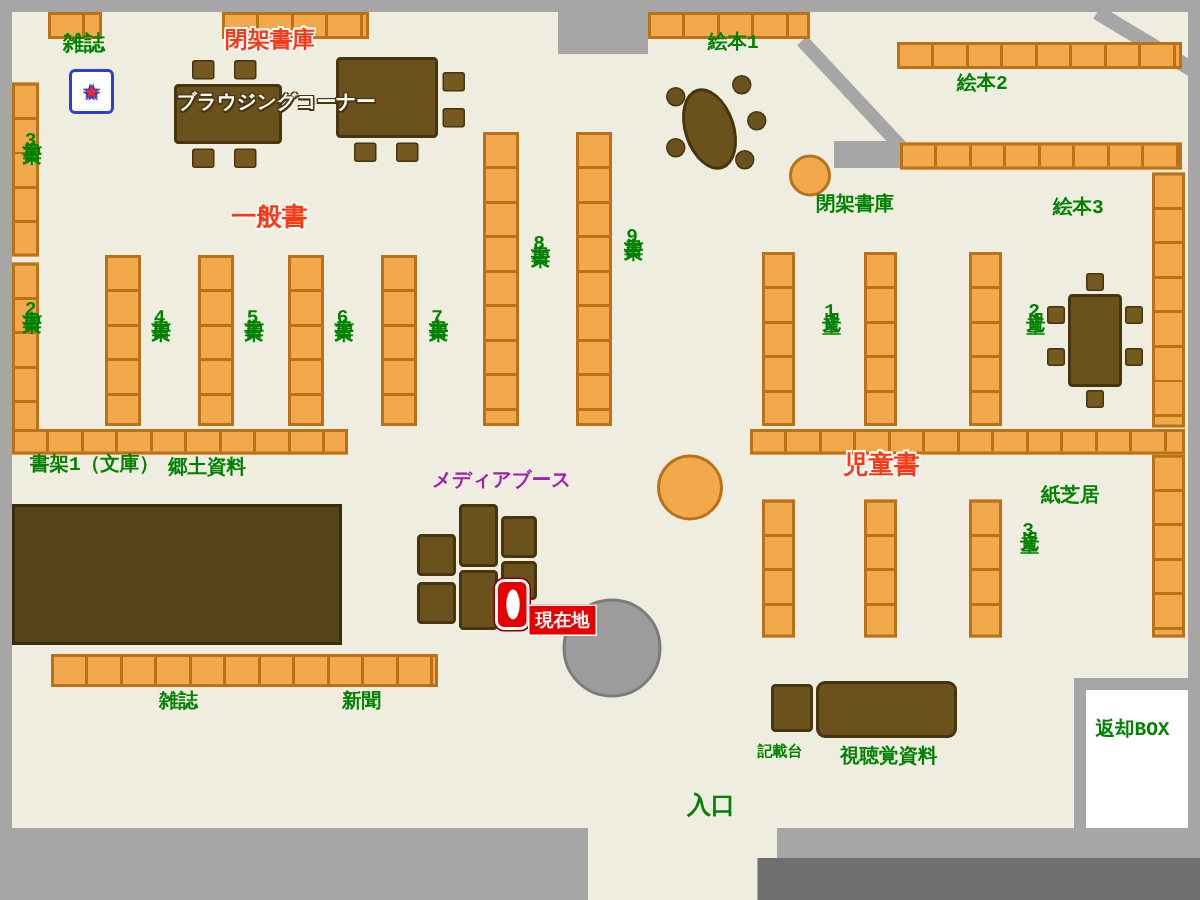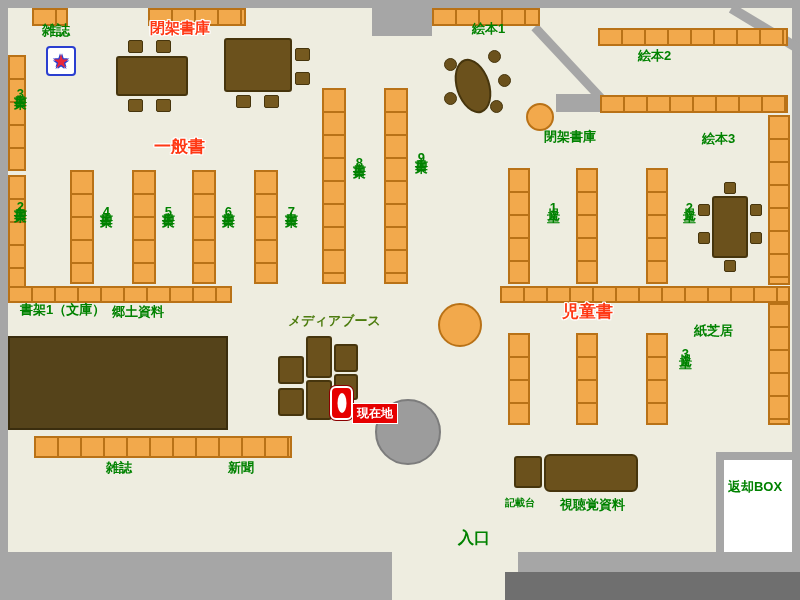--- a/index.html
+++ b/index.html
@@ -1,19 +1,19 @@
 <!DOCTYPE html>
 <html><head>
 <meta charset="utf-8">
 <style>
   * { margin:0; padding:0; box-sizing:border-box; }
   html,body { background:#8a8a8a; }
   #stage {
     position:relative; width:800px; height:600px; overflow:hidden;
-    background:#EEEDE0; font-family:Liberation Sans, sans-serif;
+    background:#EEEDE0; font-family:Liberation Mono, monospace;
   }
   .w { position:absolute; background:#A6A6A6; }
   .dark { background:#6F6F6F; }
   .room-white { position:absolute; background:#FFFFFF; }
   .shelf { position:absolute; background-color:#F2A94C; border:2px solid #B97217; }
   .shelf.h { background-image:repeating-linear-gradient(to right, transparent 0, transparent 21px, #B97217 21px, #B97217 23px); }
   .shelf.v { background-image:repeating-linear-gradient(to bottom, transparent 0, transparent 21px, #B97217 21px, #B97217 23px); }
   .shelf.circle { border-radius:50%; background-image:none; }
   .tbl { position:absolute; background:#6B511C; border:2px solid #46350D; border-radius:3px; }
   .chair { position:absolute; width:15px; height:13px; background:#75591F; border:1px solid #46350D; border-radius:2px; }
@@ -21,21 +21,21 @@
   .bench { position:absolute; left:456px; top:58px; width:34px; height:56px; background:#6B511C;
            border:2px solid #46350D; border-radius:50%; transform:rotate(-18deg); }
   .pillar { position:absolute; left:375px; top:399px; width:66px; height:66px;
             background:#9C9C9C; border:2px solid #7C7C7C; border-radius:50%; }
   .stacks { position:absolute; left:8px; top:336px; width:220px; height:94px;
             background:#55431A; border:2px solid #3A2D0E; }
   .lbl { position:absolute; font-weight:bold; font-size:13px; color:#008200; line-height:1.15; white-space:nowrap; }
   .lbl.v { writing-mode:vertical-rl; text-orientation:upright; letter-spacing:1px; }
   .lbl.red { color:#FF3814; font-size:17px;
     text-shadow:-1px -1px 0 #fff,1px -1px 0 #fff,-1px 1px 0 #fff,1px 1px 0 #fff,0 -1px 0 #fff,0 1px 0 #fff,-1px 0 0 #fff,1px 0 0 #fff; }
-  .lbl.blue { color:#4d7c0f; }
+  .lbl.blue { color:#a21caf; }
   .lbl.white { color:#FFFFFF; }
   .lbl.white-out { color:#FFFFFF;
     text-shadow:-1px -1px 0 #4A370F,1px -1px 0 #4A370F,-1px 1px 0 #4A370F,1px 1px 0 #4A370F,0 1px 0 #4A370F,0 -1px 0 #4A370F; }
   .curloc { position:absolute; left:352px; top:403px; background:#E60000; color:#fff;
             font-size:12px; font-weight:bold; padding:1px 4px; border:1px solid #fff; white-space:nowrap; }
   .marker { position:absolute; left:330px; top:386px; width:23px; height:34px; background:#E60000;
             border:2px solid #fff; border-radius:6px; box-shadow:0 0 0 1px #8A0000; }
   .marker-oval { position:absolute; left:50%; top:50%; width:9px; height:20px;
                  transform:translate(-50%,-50%); background:#fff; border-radius:50%; }
   .star-box { position:absolute; left:46px; top:46px; width:30px; height:30px; background:#fff;
@@ -125,20 +125,21 @@
   <div class="tbl" style="left:334px;top:344px;width:24px;height:28px"></div>
   <div class="tbl" style="left:334px;top:374px;width:24px;height:26px"></div>
 
   <div class="tbl" style="left:544px;top:454px;width:94px;height:38px;border-radius:6px"></div>
   <div class="tbl" style="left:514px;top:456px;width:28px;height:32px"></div>
 
   <div class="pillar"></div>
 
   <div class="lbl" style="left:42px;top:22px;font-size:14px">雑誌</div>
   <div class="lbl red" style="left:150px;top:19px;font-size:15px">閉架書庫</div>
+  <div class="lbl white-out" style="left:118px;top:62px">ブラウジングコーナー</div>
   <div class="lbl" style="left:472px;top:22px">絵本1</div>
   <div class="lbl" style="left:638px;top:49px">絵本2</div>
   <div class="lbl" style="left:702px;top:132px">絵本3</div>
   <div class="lbl" style="left:544px;top:130px">閉架書庫</div>
   <div class="lbl red" style="left:154px;top:137px">一般書</div>
   <div class="lbl v" style="left:12px;top:84px">書架3</div>
   <div class="lbl v" style="left:12px;top:197px">書架2</div>
   <div class="lbl v" style="left:98px;top:202px">書架4</div>
   <div class="lbl v" style="left:160px;top:202px">書架5</div>
   <div class="lbl v" style="left:220px;top:202px">書架6</div>

